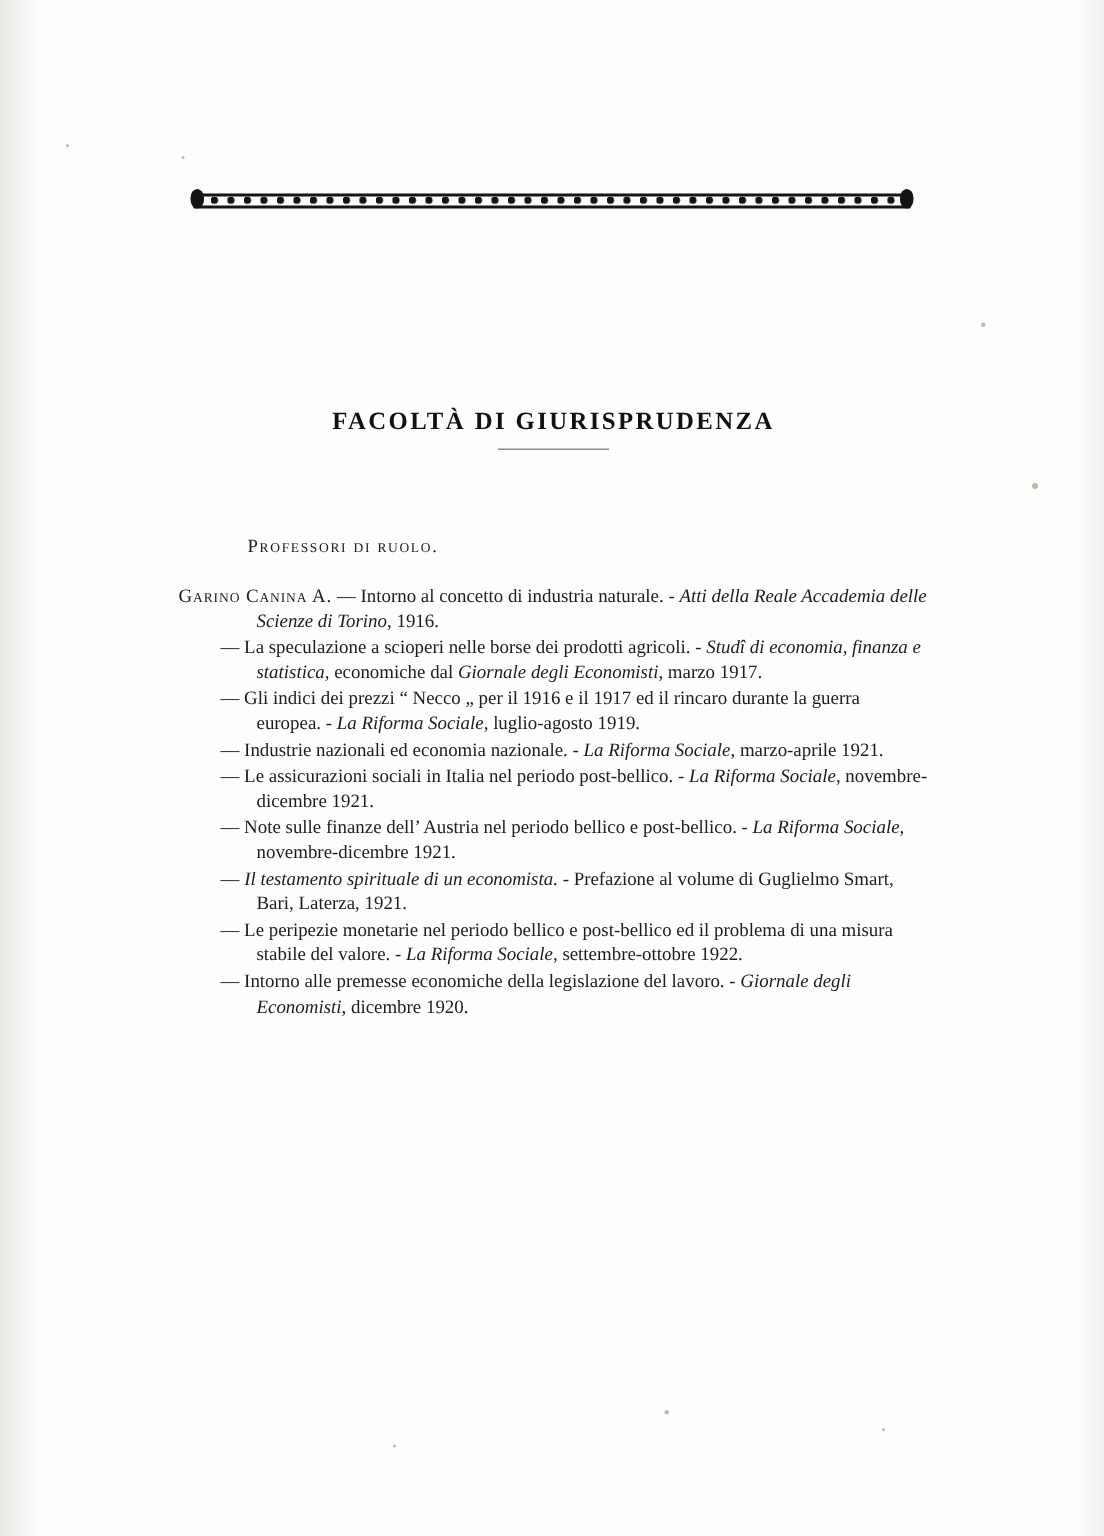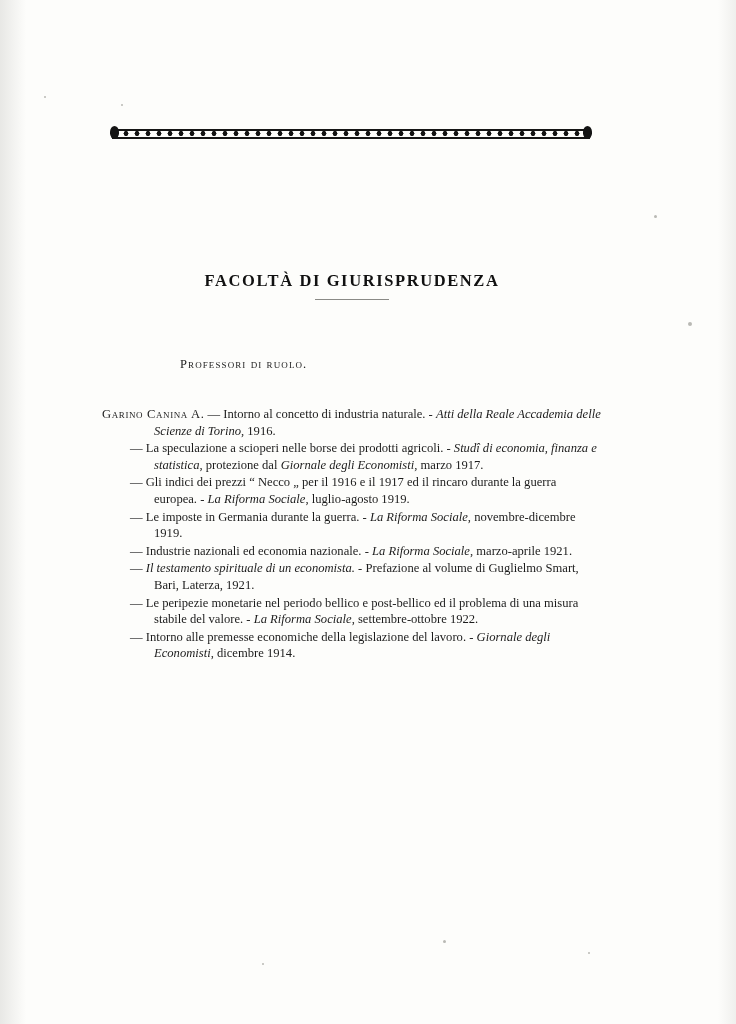--- a/index.html
+++ b/index.html
@@ -35,21 +35,21 @@
     content: "";
     position: absolute;
     right: 0; top: 0; bottom: 0;
     width: 18px;
     background: linear-gradient(to left, rgba(120,120,115,0.10), rgba(255,255,255,0));
     pointer-events: none;
   }
 
   .content {
     position: absolute;
-    left: 102px;
+    left: 119px;
     top: 120px;
     width: 500px;
   }
 
   
   .ornament {
     width: 478px;
     margin: 0 0 0 10px;
     height: 26px;
     position: relative;
@@ -94,29 +94,29 @@
   }
   .title-rule {
     width: 74px;
     height: 1px;
     background: #8a8a86;
     margin: 8px auto 0 auto;
   }
 
   .section-head {
     margin-top: 57px;
-    margin-left: 78px;
+    margin-left: 46px;
     font-size: 12.5px;
     letter-spacing: 1.1px;
     font-variant: small-caps;
     color: #1b1b1b;
   }
 
   .entries {
-    margin-top: 34px;
+    margin-top: 17px;
     font-size: 12.6px;
     line-height: 16.6px;
   }
 
   .entry {
     margin-bottom: 1px;
     text-indent: 0;
   }
   
   .entry.lead {
@@ -166,23 +166,24 @@
     </div>
 
     <div class="faculty-title">FACOLTÀ DI GIURISPRUDENZA</div>
     <div class="title-rule"></div>
 
     <div class="section-head">Professori di ruolo.</div>
 
     <div class="entries">
 
     <div class="entry lead"><span class="author">Garino Canina A.</span><span> — Intorno al concetto di industria naturale. - </span><i>Atti della Reale Accademia delle Scienze di Torino</i><span>, 1916.</span></div>
-        <div class="entry dash"><span>— La speculazione a scioperi nelle borse dei prodotti agricoli. - </span><i>Studî di economia, finanza e statistica</i><span>, protezione dal </span><i>Giornale degli Economisti</i><span>, marzo 1917.</span></div>
+        <div class="entry dash"><span>— La speculazione a scioperi nelle borse dei prodotti agricoli. - </span><i>Studî di economia, finanza e statistica</i><span>, economiche dal </span><i>Giornale degli Economisti</i><span>, marzo 1917.</span></div>
         <div class="entry dash"><span>— Gli indici dei prezzi “ Necco „ per il 1916 e il 1917 ed il rincaro durante la guerra europea. - </span><i>La Riforma Sociale</i><span>, luglio-agosto 1919.</span></div>
-        <div class="entry dash"><span>— Le imposte in Germania durante la guerra. - </span><i>La Riforma Sociale</i><span>, novembre-dicembre 1919.</span></div>
         <div class="entry dash"><span>— Industrie nazionali ed economia nazionale. - </span><i>La Riforma Sociale</i><span>, marzo-aprile 1921.</span></div>
+        <div class="entry dash"><span>— Le assicurazioni sociali in Italia nel periodo post-bellico. - </span><i>La Riforma Sociale</i><span>, novembre-dicembre 1921.</span></div>
+        <div class="entry dash"><span>— Note sulle finanze dell’ Austria nel periodo bellico e post-bellico. - </span><i>La Riforma Sociale</i><span>, novembre-dicembre 1921.</span></div>
         <div class="entry dash"><span>— </span><i>Il testamento spirituale di un economista.</i><span> - Prefazione al volume di Guglielmo Smart, Bari, Laterza, 1921.</span></div>
         <div class="entry dash"><span>— Le peripezie monetarie nel periodo bellico e post-bellico ed il problema di una misura stabile del valore. - </span><i>La Riforma Sociale</i><span>, settembre-ottobre 1922.</span></div>
-        <div class="entry dash"><span>— Intorno alle premesse economiche della legislazione del lavoro. - </span><i>Giornale degli Economisti</i><span>, dicembre 1914.</span></div>
+        <div class="entry dash"><span>— Intorno alle premesse economiche della legislazione del lavoro. - </span><i>Giornale degli Economisti</i><span>, dicembre 1920.</span></div>
       </div>
 
   </div>
 </div>
 
 </body></html>

